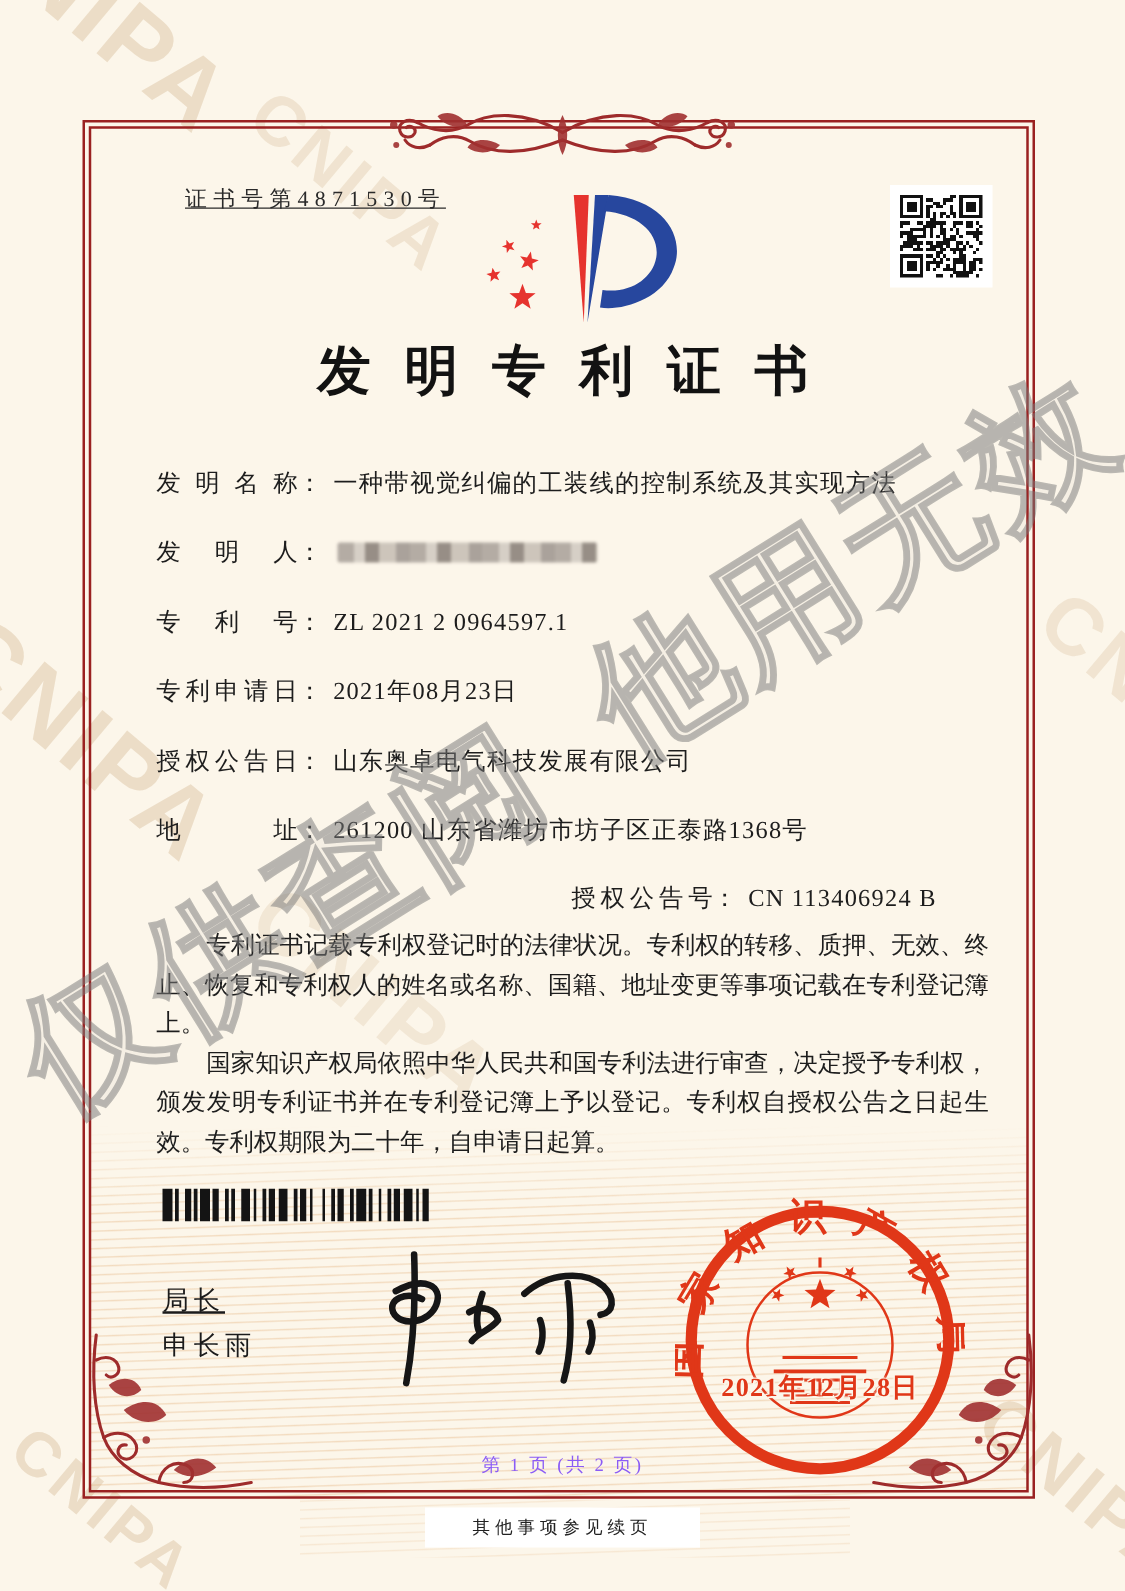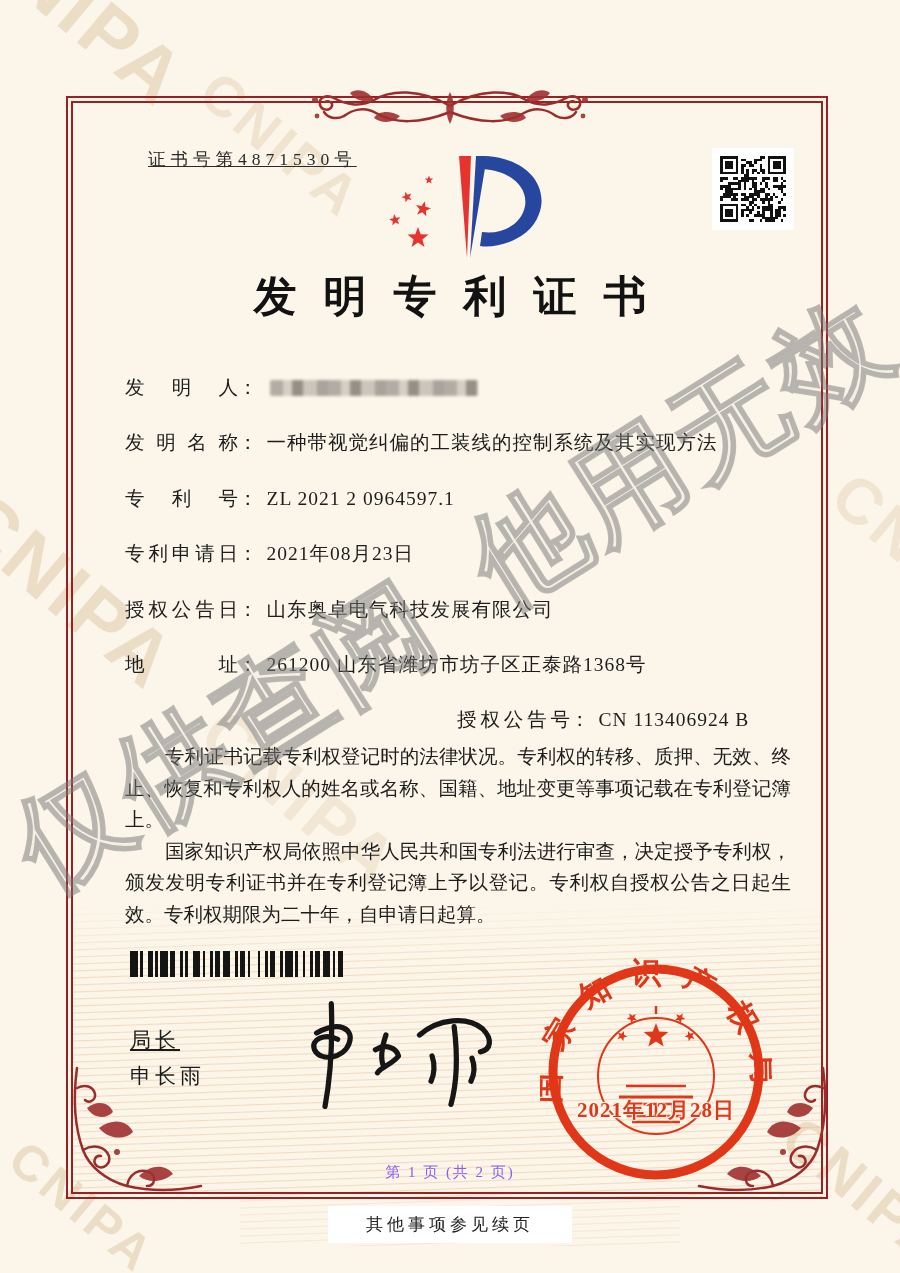--- a/index.html
+++ b/index.html
@@ -57,21 +57,21 @@
   .director.t1{top:1026px;text-decoration:underline;} .director.t2{top:1062px;}
   .sig{position:absolute;left:262px;top:996px;width:252px;height:118px;z-index:3;}
   .seal{position:absolute;left:540px;top:956px;width:232px;height:232px;z-index:4;}
   .seal svg{position:absolute;inset:0;}
   .seal-date{position:absolute;left:0;right:0;top:140px;text-align:center;font-size:21px;
         font-weight:600;color:#e03718;letter-spacing:1px;
         text-shadow:0 0 3px #fcf6ea,0 0 3px #fcf6ea,1px 1px 0 #fcf6ea,-1px -1px 0 #fcf6ea;}
   .page-info{position:absolute;left:0;right:0;top:1163px;text-align:center;font-size:15px;
         letter-spacing:2px;color:#8b5cf6;z-index:3;}
   .note-box{position:absolute;left:50%;transform:translateX(-50%);top:1206px;background:#fff;
-        padding:7px 38px;font-size:17px;letter-spacing:4px;color:#222;z-index:3;}
+        padding:7px 38px;font-size:14px;letter-spacing:4px;color:#222;z-index:3;}
   
   .wm-diag{position:absolute;left:-48px;top:525px;width:980px;z-index:6;pointer-events:none;
         transform:rotate(-32deg);transform-origin:center;white-space:nowrap;
         font-family:"Liberation Sans","DejaVu Sans",sans-serif;font-weight:700;
         font-size:112px;letter-spacing:6px;word-spacing:28px;
         color:rgba(120,120,120,0.05);-webkit-text-stroke:2px rgba(122,122,122,0.5);}
   .flourish{stroke:#9e2b2b;fill:none;stroke-width:2.5;stroke-linecap:round;}
   .flourish-fill{fill:#a03030;stroke:none;opacity:.9;}
 </style>
 </head>
@@ -370,24 +370,24 @@
         <rect x="0" y="18" width="7" height="7" fill="#111"></rect>
         <rect x="1" y="19" width="5" height="5" fill="#fff"></rect>
         <rect x="2" y="20" width="3" height="3" fill="#111"></rect>
       </svg>
   </div>
 
   <div class="title">发明专利证书</div>
 
   <div class="fields">
     <div class="frow">
+      <span class="flabel">发明名称</span><span class="fcolon">：</span><span class="fvalue">一种带视觉纠偏的工装线的控制系统及其实现方法</span>
+    </div>
+    <div class="frow">
       <span class="flabel">发明人</span><span class="fcolon">：</span><span class="redacted"></span>
-    </div>
-    <div class="frow">
-      <span class="flabel">发明名称</span><span class="fcolon">：</span><span class="fvalue">一种带视觉纠偏的工装线的控制系统及其实现方法</span>
     </div>
     <div class="frow">
       <span class="flabel">专利号</span><span class="fcolon">：</span><span class="fvalue">ZL 2021 2 0964597.1</span>
     </div>
     <div class="frow">
       <span class="flabel">专利申请日</span><span class="fcolon">：</span><span class="fvalue">2021年08月23日</span>
     </div>
     <div class="frow">
       <span class="flabel">授权公告日</span><span class="fcolon">：</span><span class="fvalue">山东奥卓电气科技发展有限公司</span>
     </div>

